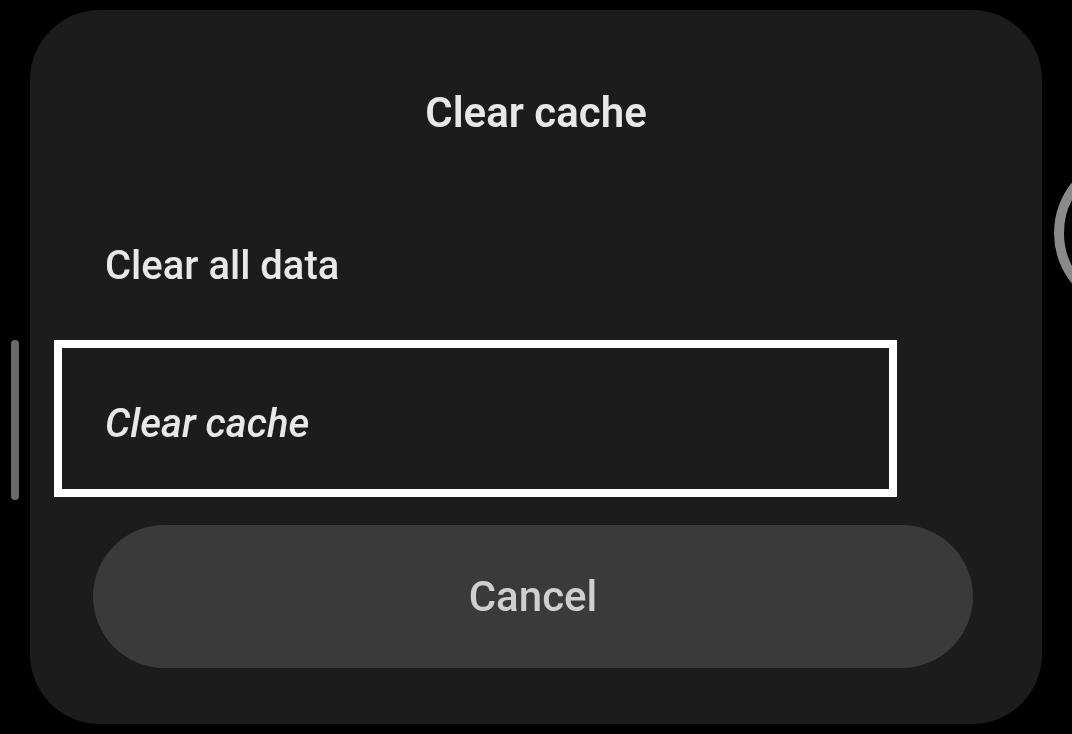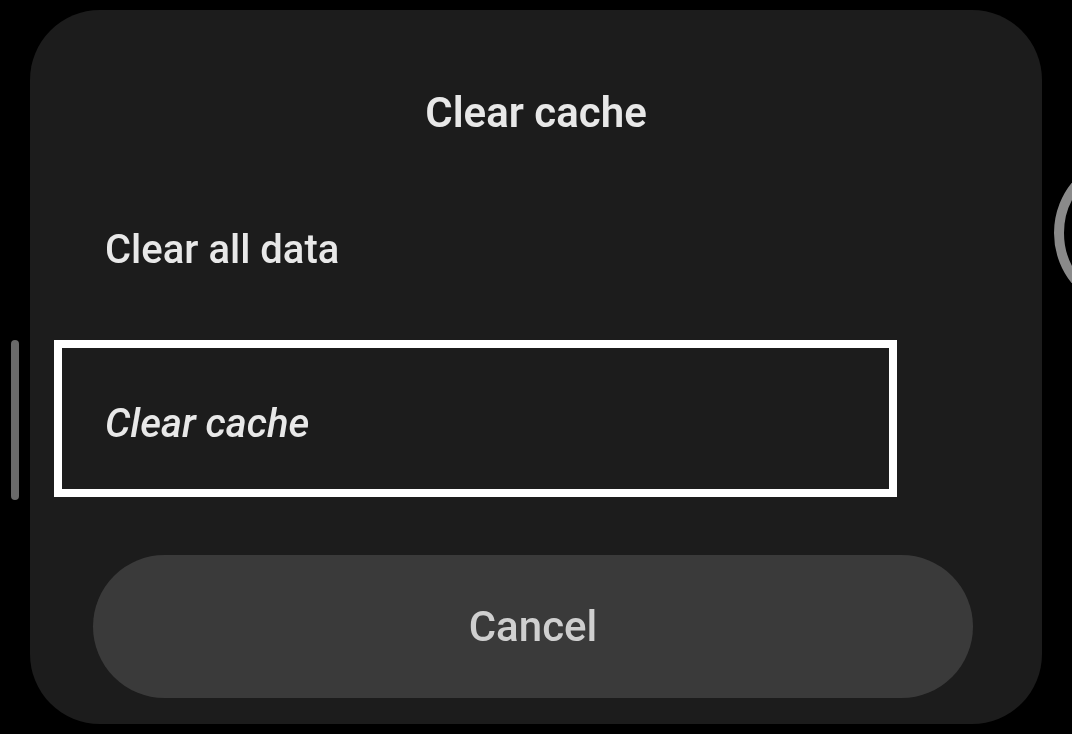--- a/index.html
+++ b/index.html
@@ -33,21 +33,21 @@
       left: 0;
       right: 0;
       text-align: center;
       color: #e8e8e8;
       font-size: 42px;
       font-weight: 600;
     }
     
     .option-row-1 {
       position: absolute;
-      top: 216px;
+      top: 232px;
       left: 75px;
       color: #e8e8e8;
       font-size: 40px;
       font-weight: 500;
     }
     
     .highlight-box {
       position: absolute;
       top: 330px;
       left: 24px;
@@ -74,21 +74,20 @@
       width: 880px;
       height: 143px;
       background: #3a3a3a;
       border: none;
       border-radius: 72px;
       color: #cfcfcf;
       font-size: 42px;
       font-weight: 500;
       cursor: pointer;
       font-family: inherit;
-      margin-top: 30px;
     }
     
     .scroll-indicator-left {
       position: absolute;
       left: 11px;
       top: 340px;
       width: 8px;
       height: 160px;
       background: #6a6a6a;
       border-radius: 4px;

